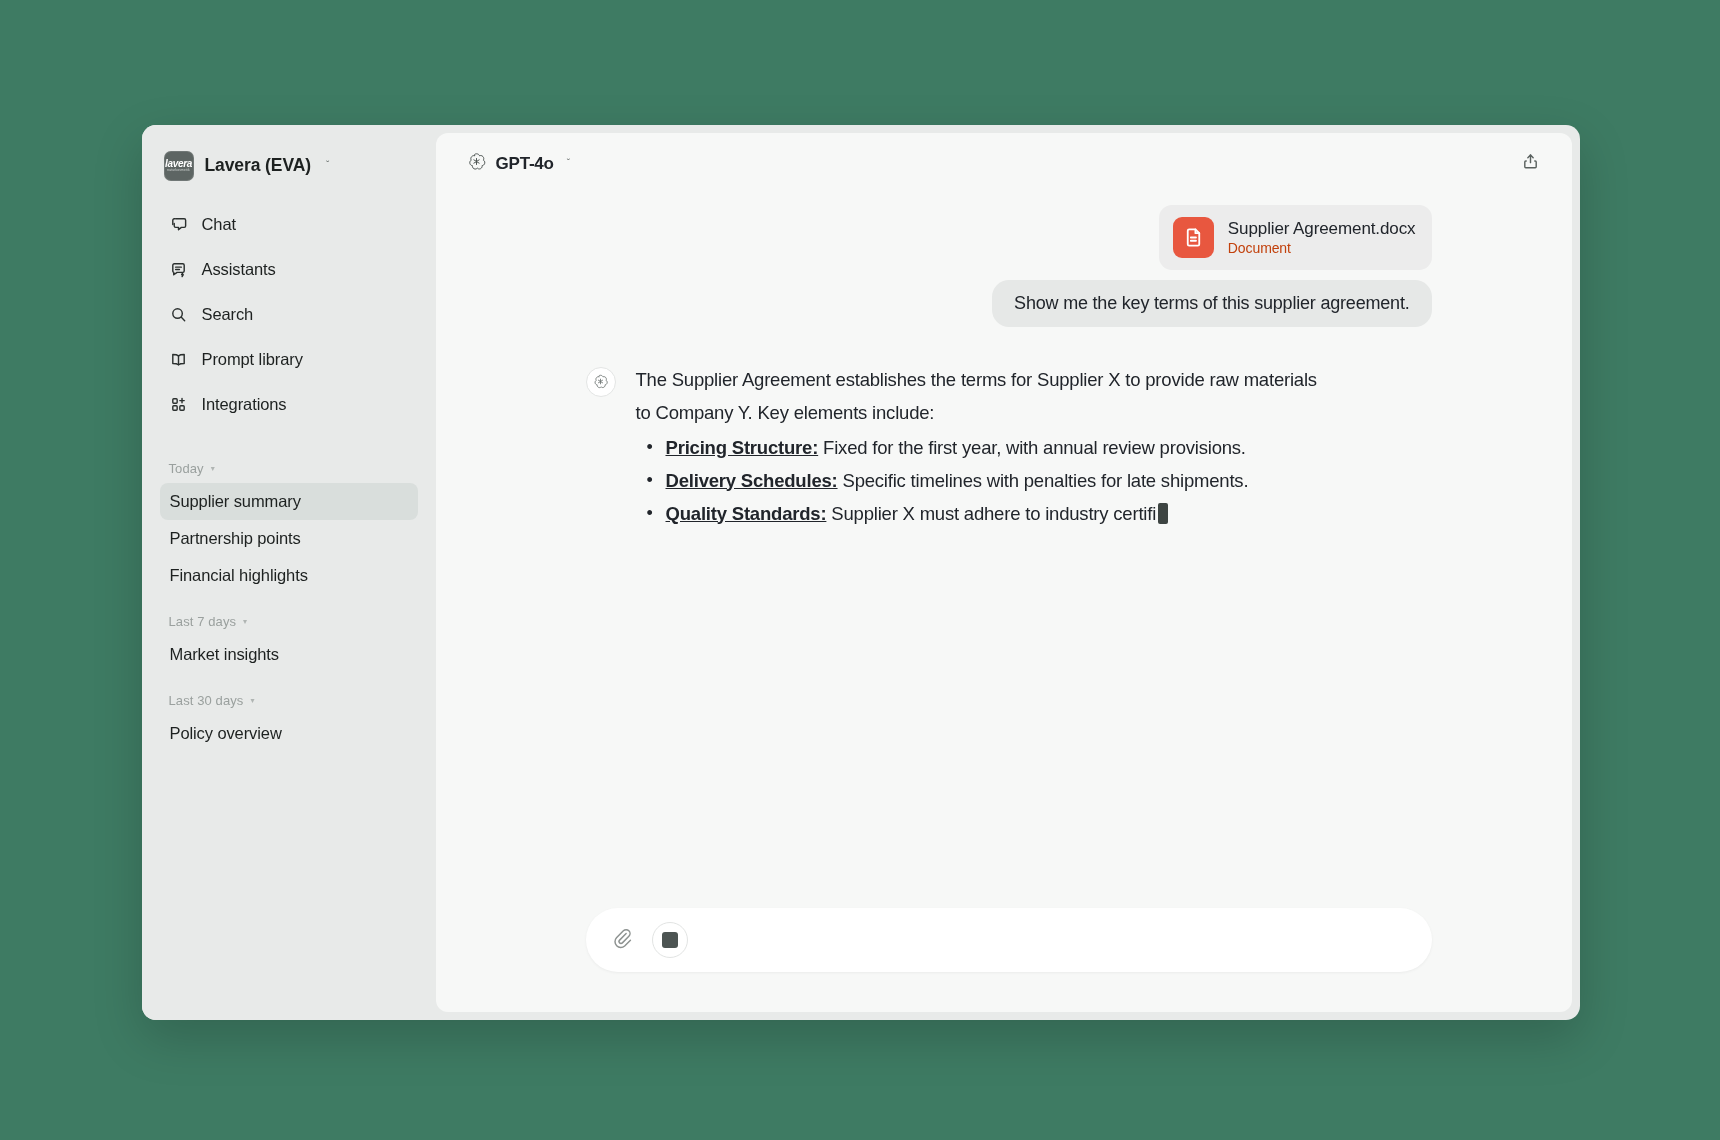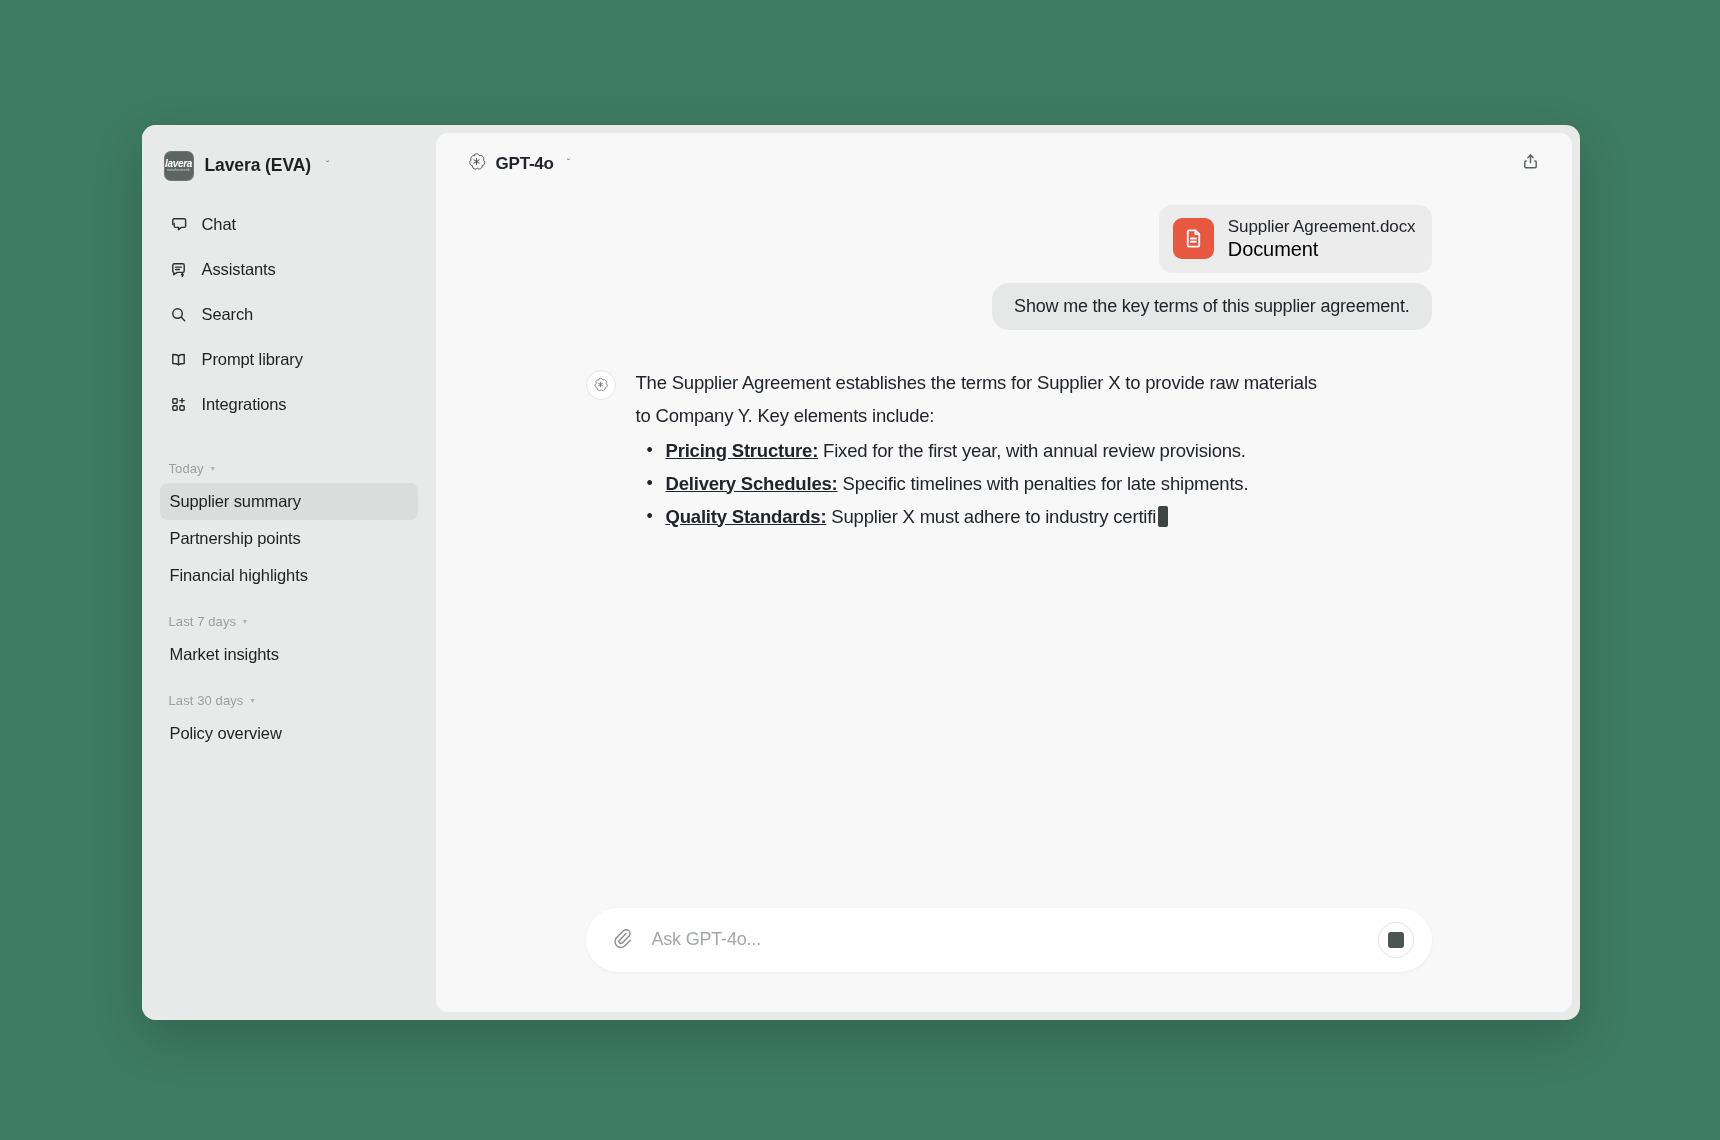--- a/index.html
+++ b/index.html
@@ -136,21 +136,21 @@
     width: 41px; height: 41px; border-radius: 9px;
     background: #e8573f;
     display: flex; align-items: center; justify-content: center;
     flex-shrink: 0;
   }
   .file-meta { display: flex; flex-direction: column; gap: 1px; min-width: 0; }
   .file-name {
     font-size: 17px; color: #21252b; letter-spacing: -0.1px;
     white-space: nowrap; overflow: hidden; text-overflow: ellipsis;
   }
-  .file-kind { font-size: 20px; color: #000000; letter-spacing: -0.1px; }
+  .file-kind { font-size: 14px; color: #c2410c; letter-spacing: -0.1px; }
   .u-msg-row { display: flex; justify-content: flex-end; margin-bottom: 36px; }
   .u-bubble {
     background: #e6e8e7;
     border-radius: 17px;
     padding: 13px 22px;
     font-size: 18px; color: #21252b; letter-spacing: -0.2px;
     max-width: 620px;
   }
   .a-row { display: flex; gap: 20px; align-items: flex-start; }
   .a-avatar {
@@ -386,21 +386,20 @@
 
       <div class="composer-wrap">
         <div class="composer">
           <span class="clip-btn">
             <span>
               <svg width="22" height="22" viewBox="0 0 24 24" fill="none" stroke="currentColor" stroke-width="1.6" stroke-linecap="round" stroke-linejoin="round">
                 <path d="M16.5 7.2l-7.1 7.1a2.1 2.1 0 0 0 3 3l7.1-7.1a4.2 4.2 0 0 0-6-6L6 11.8a6.3 6.3 0 0 0 8.9 8.9l6.3-6.3"></path>
               </svg>
             </span>
           </span>
-          <input class="composer-input" type="text" placeholder="Ask GPT-4o..." style="">
           <span class="stop-btn">
             <span class="stop-sq"></span>
           </span>
         </div>
       </div>
 
     </section>
   </div>
 </div>
 

